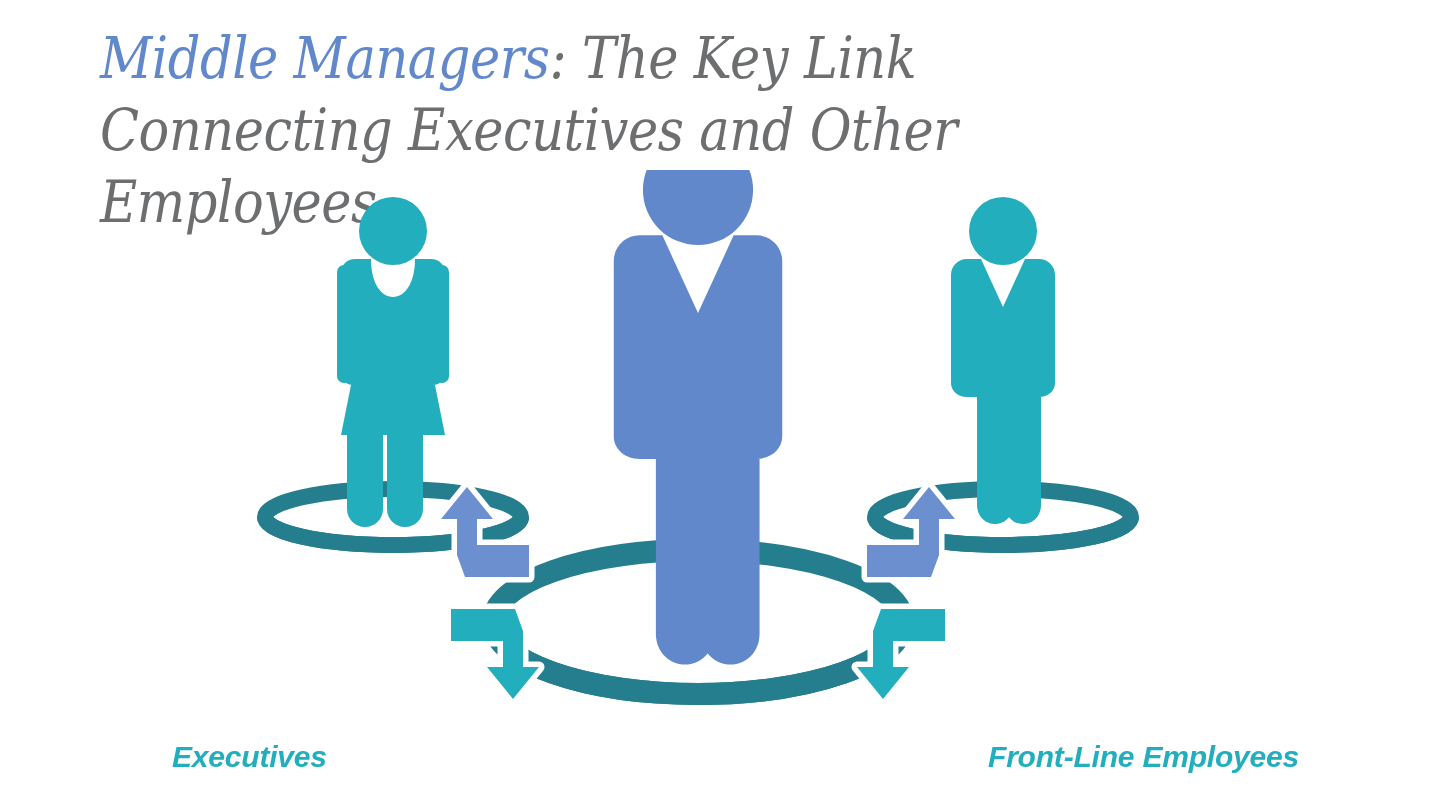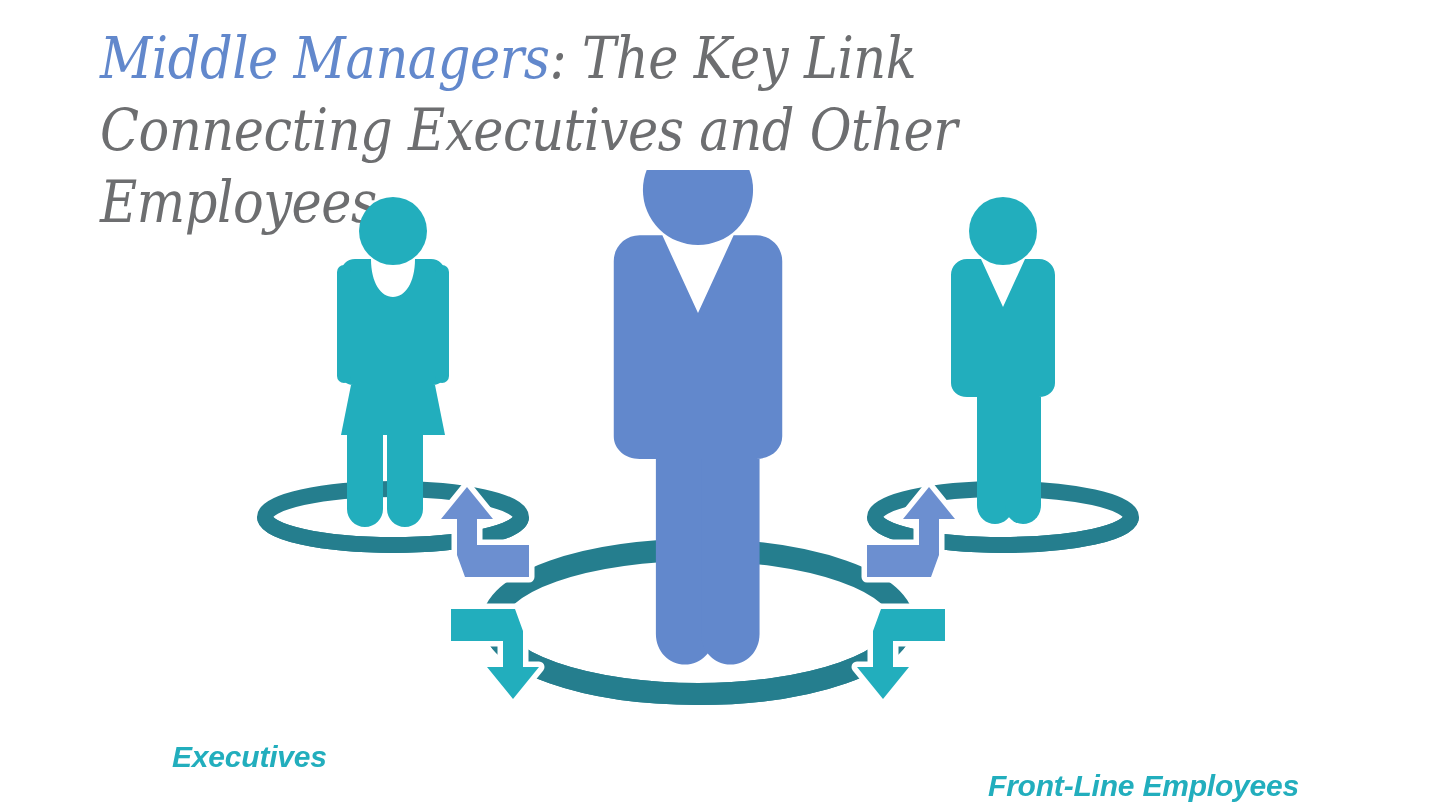--- a/index.html
+++ b/index.html
@@ -67,21 +67,20 @@
   }
   #label-executives {
     left: 172px;
     top: 570px;
     color: #22AEBD;
   }
   #label-front-line {
     left: 988px;
     top: 570px;
     color: #22AEBD;
-    margin-top: 29px;
   }
 </style>
 </head>
 <body>
 
 <div id="slide">
 
   <div id="title-block">
     <span class="title-accent">Middle Managers</span><span class="title-rest">: The Key Link Connecting Executives and Other Employees</span>
   </div>

